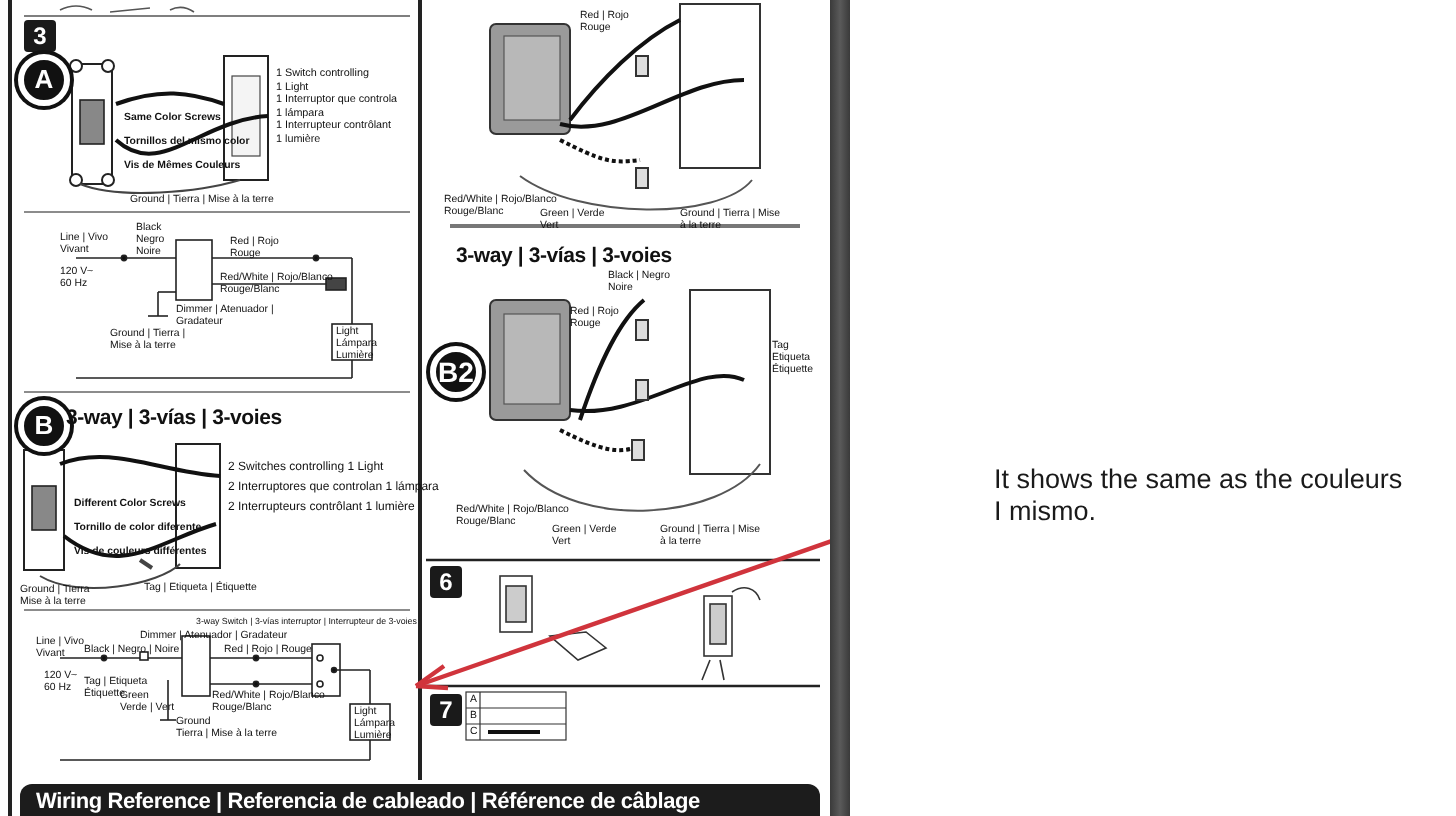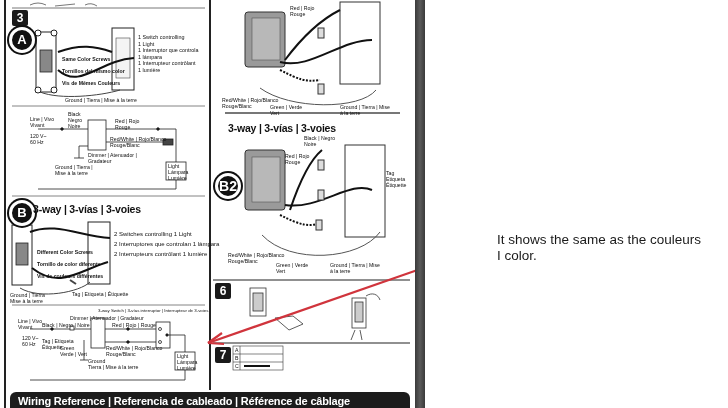--- a/index.html
+++ b/index.html
@@ -269,14 +269,14 @@
   <div class="label" style="left:235px; top:355px;">B</div>
   <div class="label" style="left:235px; top:363px;">C</div>
 
   <div class="footer-bar">Wiring Reference | Referencia de cableado | Référence de câblage</div>
 </div>
 
 <div class="doc-scrollbar"></div>
 
 <div class="note">
   <div>It shows the same as the couleurs</div>
-  <div>I color.</div>
+  <div>I mismo.</div>
 </div>
 
 </body></html>

